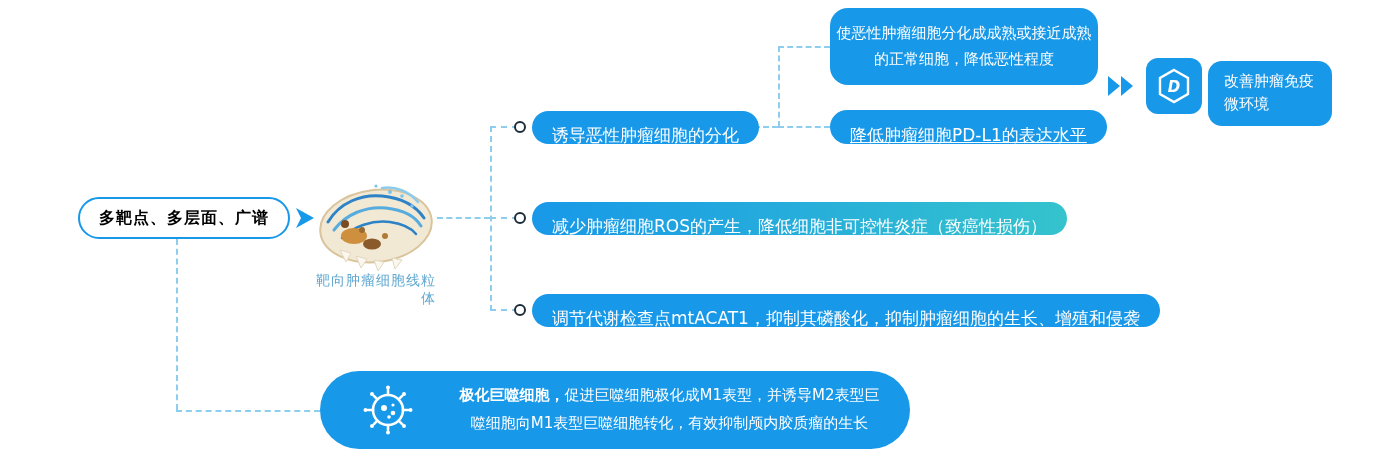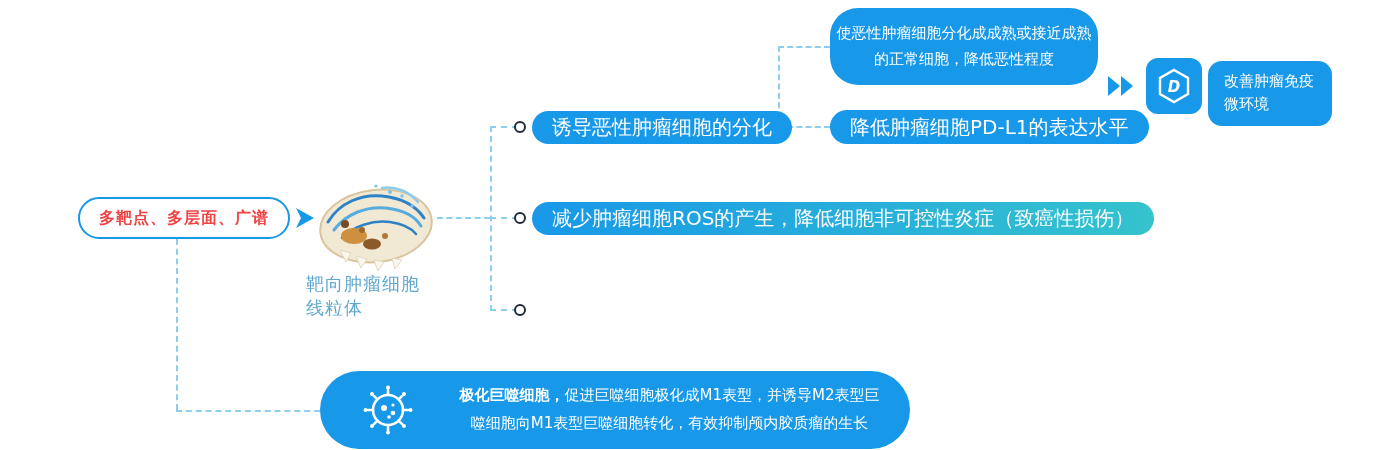--- a/index.html
+++ b/index.html
@@ -19,47 +19,47 @@
   .node-dot{
     width:12px; height:12px; border-radius:50%;
     background:#fff; border:2.5px solid var(--dot-border,#1F2D3A);
   }
 
   
   .source-box{
     left:78px; top:197px; width:212px; height:42px;
     border:2px solid var(--primary,#1898E8); border-radius:22px; background:#fff;
     display:flex; align-items:center; justify-content:center;
-    font-size:16px; font-weight:700; color:#ef4444; letter-spacing:1px;
+    font-size:16px; font-weight:700; color:#000000; letter-spacing:1px;
     white-space:nowrap;
   }
 
   
   .pill{
-    height:33px; line-height:33px; padding:0 20px;
+    height:33px; line-height:33px; padding:8px 20px;
     border-radius:17px; background:var(--primary,#1898E8);
-    color:#fff; font-size:20px; white-space:nowrap;
+    color:#fff; font-size:17px; white-space:nowrap;
   }
   .pill--grad{ background:linear-gradient(90deg, var(--primary,#1898E8), var(--teal,#35C3CD)); }
 
   .round-box{
     background:var(--primary,#1898E8); color:#fff; font-size:15px;
     border-radius:18px; text-align:center;
   }
   .result-box{
-    left:830px; top:8px; width:268px; padding:12px 6px; line-height:1.75;border-radius:28px;
+    left:830px; top:8px; width:268px; padding:12px 6px; line-height:1.75;
   }
   .immune-box{
     left:1208px; top:61px; width:124px; padding:9px 16px; line-height:1.55;
     border-radius:14px; text-align:left;
   }
 
   .caption{
-    left:306px; top:272px; width:130px; text-align:left;
-    font-size:18px; color:var(--caption,#5FA8D0); letter-spacing:1px;
+    left:306px; top:272px; width:130px; text-align:right;
+    font-size:14px; color:var(--caption,#5FA8D0); letter-spacing:1px;
   }
 
   .hex-badge{
     left:1146px; top:58px; width:56px; height:56px;
     background:var(--primary,#1898E8); border-radius:12px;
     display:flex; align-items:center; justify-content:center;
   }
 
   .macro-box{
     left:320px; top:371px; width:590px; height:78px;
@@ -136,25 +136,28 @@
     </svg>
   </span>
   <div class="abs caption">靶向肿瘤细胞线粒体</div>
 
   <div class="abs pill" style="left:532px; top:111px;">
     <span>诱导恶性肿瘤细胞的分化</span>
   </div>
   <div class="abs pill pill--grad" style="left:532px; top:202px;text-align:right;">
     <span>减少肿瘤细胞ROS的产生，降低细胞非可控性炎症（致癌性损伤）</span>
   </div>
+  <div class="abs pill" style="left:532px; top:294px;">
+    <span>调节代谢检查点mtACAT1，抑制其磷酸化，抑制肿瘤细胞的生长、增殖和侵袭</span>
+  </div>
 
   <div class="abs round-box result-box">
     <span>使恶性肿瘤细胞分化成成熟或接近成熟的正常细胞，降低恶性程度</span>
   </div>
-  <div class="abs pill" style="left:830px; top:110px; height:34px; line-height:34px; border-radius:17px;">
+  <div class="abs pill" style="left:830px; top:110px; height:34px; line-height:34px; border-radius:17px;text-decoration:underline;">
     <span>降低肿瘤细胞PD-L1的表达水平</span>
   </div>
 
   <span class="abs arrow-icon" style="left:1108px; top:75px;">
     <svg width="30" height="22" viewBox="0 0 30 22">
       <polygon points="0,1 12,11 0,21" fill="currentColor"></polygon>
       <polygon points="13,1 25,11 13,21" fill="currentColor"></polygon>
     </svg>
   </span>
 

